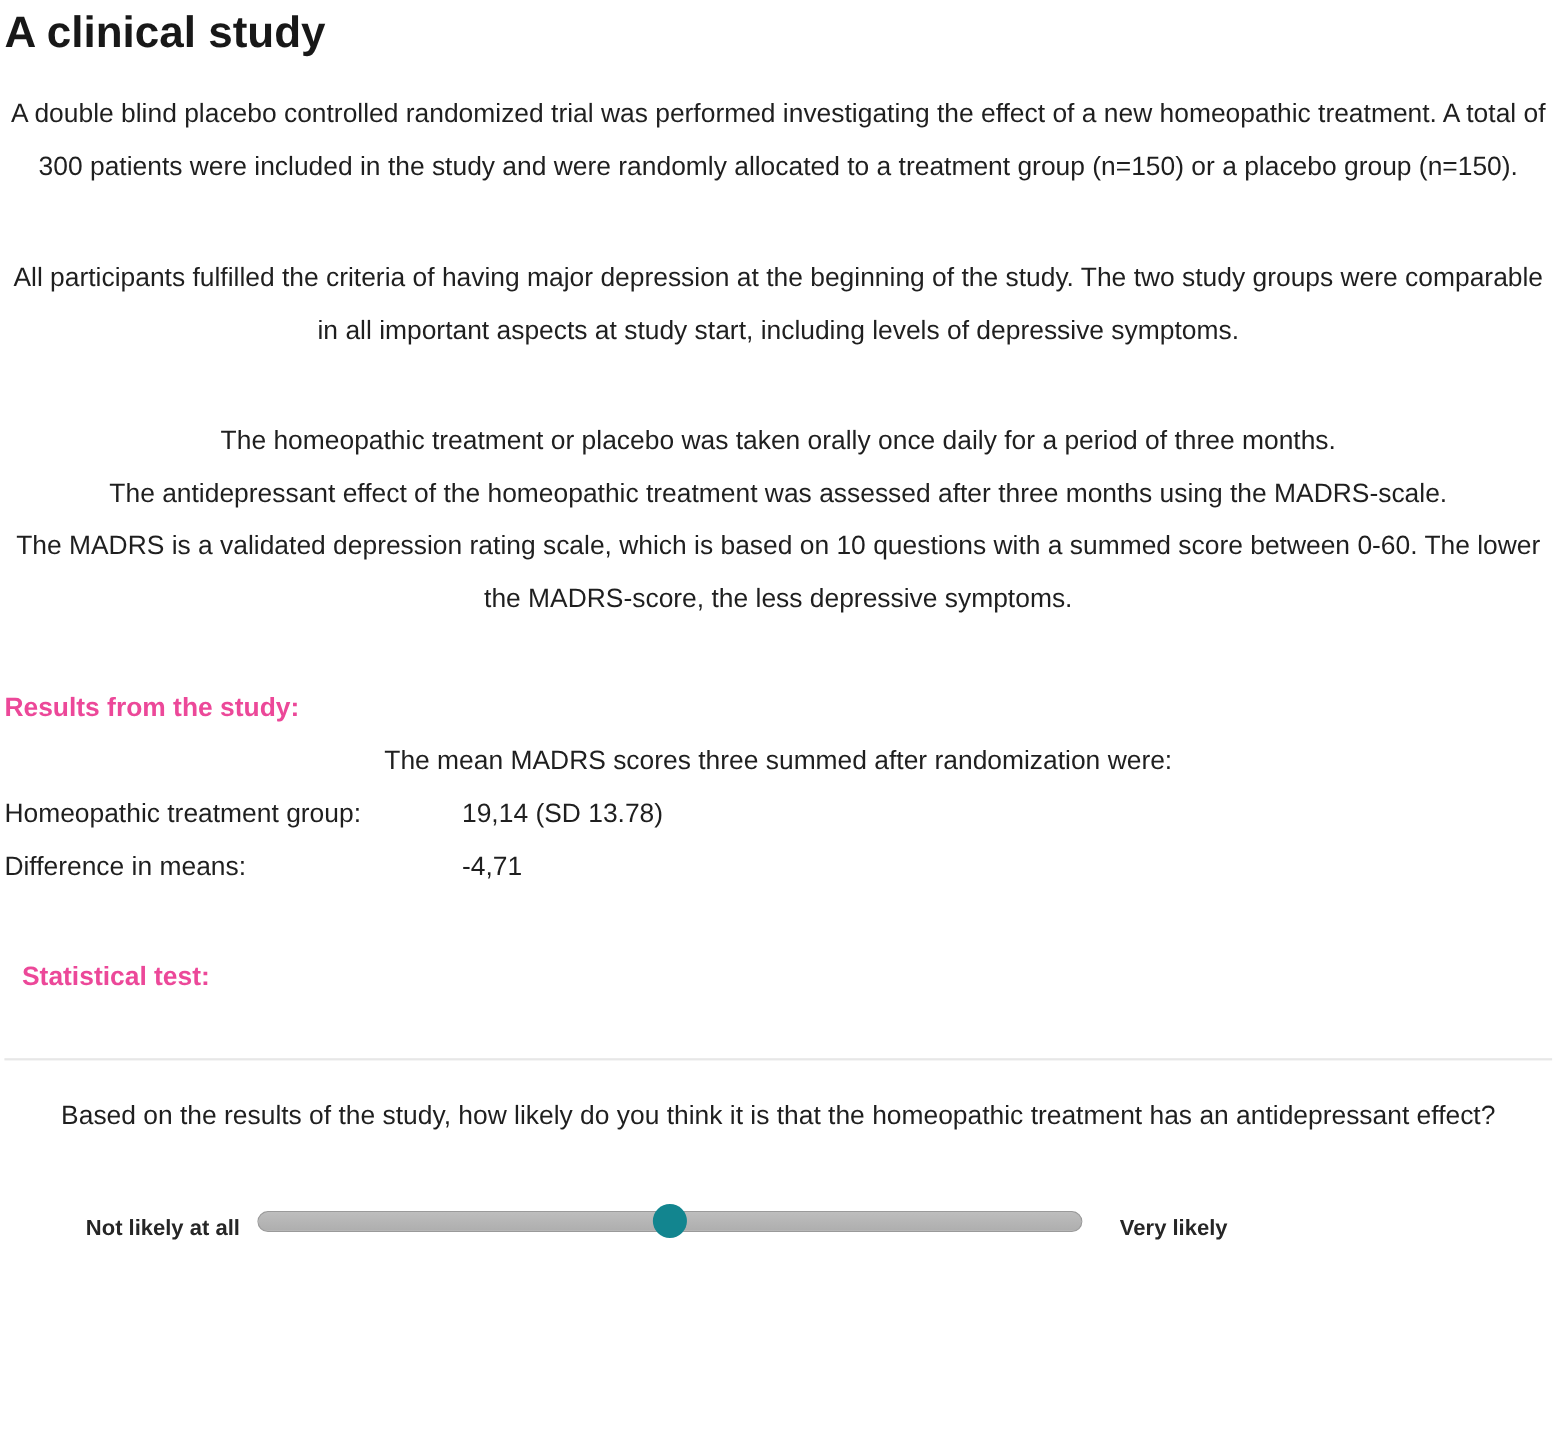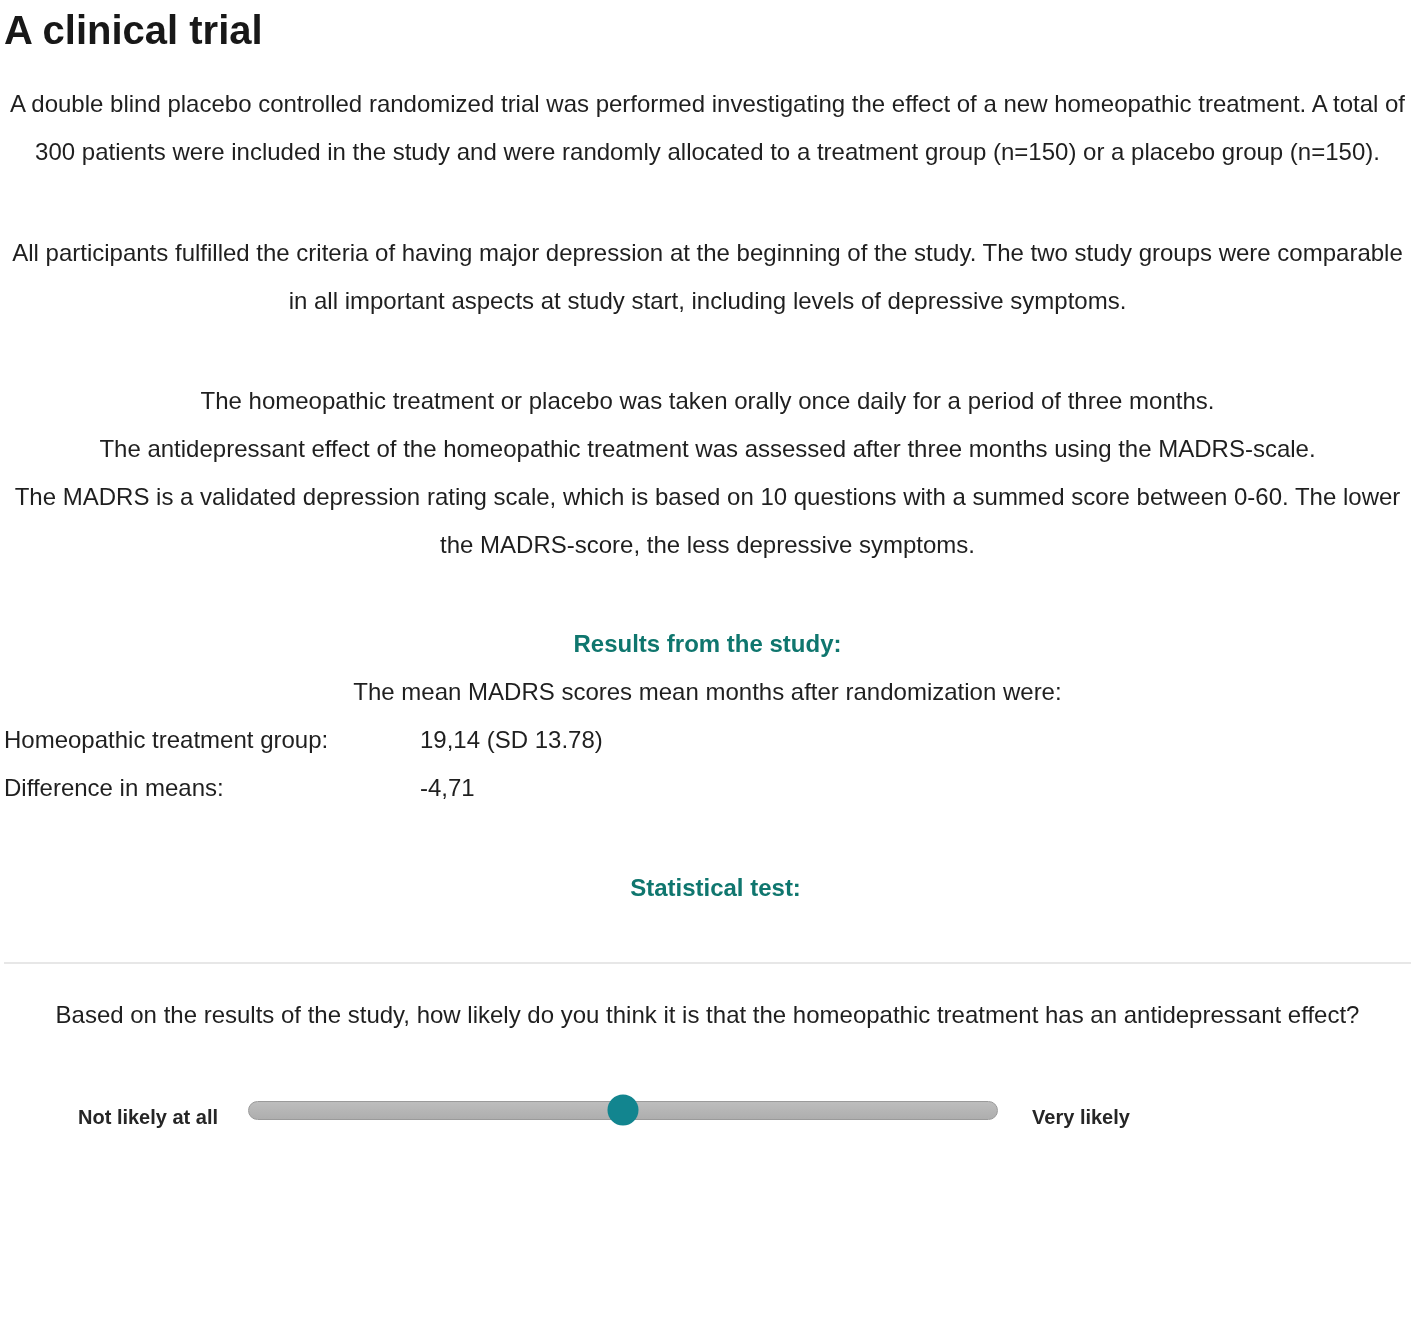--- a/index.html
+++ b/index.html
@@ -31,22 +31,21 @@
   }
   .intro-para        { margin-top: 26px; }
   .participants-para { margin-top: 53px; }
   .treatment-para    { margin-top: 52px; }
   .results-block     { margin-top: 51px; }
   .stats-block       { margin-top: 52px; margin-left: 16px; }
   .bold-heading {
     font-size: 24px;
     line-height: 48px;
     font-weight: 700;
-    color: #0f766e;
-    text-align: center;
+    color: #ec4899;
   }
   .results-row {
     display: grid;
     grid-template-columns: 416px auto;
     font-size: 24px;
     line-height: 48px;
   }
   .section-divider {
     border: none;
     border-top: 2px solid #e7e7e7;
@@ -60,21 +59,21 @@
     padding-left: 74px;
     height: 48px;
   }
   .slider-label {
     font-size: 20px;
     font-weight: 700;
     color: #262626;
     transform: translateY(7px);
     white-space: nowrap;
   }
-  .slider-label.left  { margin-right: 30px; }
+  .slider-label.left  { margin-right: 16px; }
   .slider-label.right { margin-left: 34px; }
   .slider-track {
     position: relative;
     width: 750px;
     height: 19px;
     background: linear-gradient(#bdbdbd, #aeaeae);
     border: 1px solid #9a9a9a;
     border-radius: 11px;
     box-sizing: border-box;
   }
@@ -88,31 +87,31 @@
     background: #12858f;
     transform: translate(-50%, -50%);
     cursor: pointer;
   }
 </style>
 </head>
 <body>
 
 <div class="page">
 
-  <h1 class="page-title">A clinical trial</h1>
+  <h1 class="page-title">A clinical study</h1>
 
   <p class="body-text intro-para">A double blind placebo controlled randomized trial was performed investigating the effect of a new homeopathic treatment. A total of 300 patients were included in the study and were randomly allocated to a treatment group (n=150) or a placebo group (n=150).</p>
 
   <p class="body-text participants-para">All participants fulfilled the criteria of having major depression at the beginning of the study. The two study groups were comparable in all important aspects at study start, including levels of depressive symptoms.</p>
 
   <p class="body-text treatment-para"><span>The homeopathic treatment or placebo was taken orally once daily for a period of three months.</span><br><span>The antidepressant effect of the homeopathic treatment was assessed after three months using the MADRS-scale.</span><br><span>The MADRS is a validated depression rating scale, which is based on 10 questions with a summed score between 0-60. The lower the MADRS-score, the less depressive symptoms.</span></p>
 
   <div class="results-block">
     <div class="bold-heading">Results from the study:</div>
-    <div class="body-text">The mean MADRS scores mean months after randomization were:</div>
+    <div class="body-text">The mean MADRS scores three summed after randomization were:</div>
     <div class="results-row">
       <span>Homeopathic treatment group:</span>
       <span>19,14 (SD 13.78)</span>
     </div>
     <div class="results-row">
       <span>Difference in means:</span>
       <span>-4,71</span>
     </div>
   </div>
 

